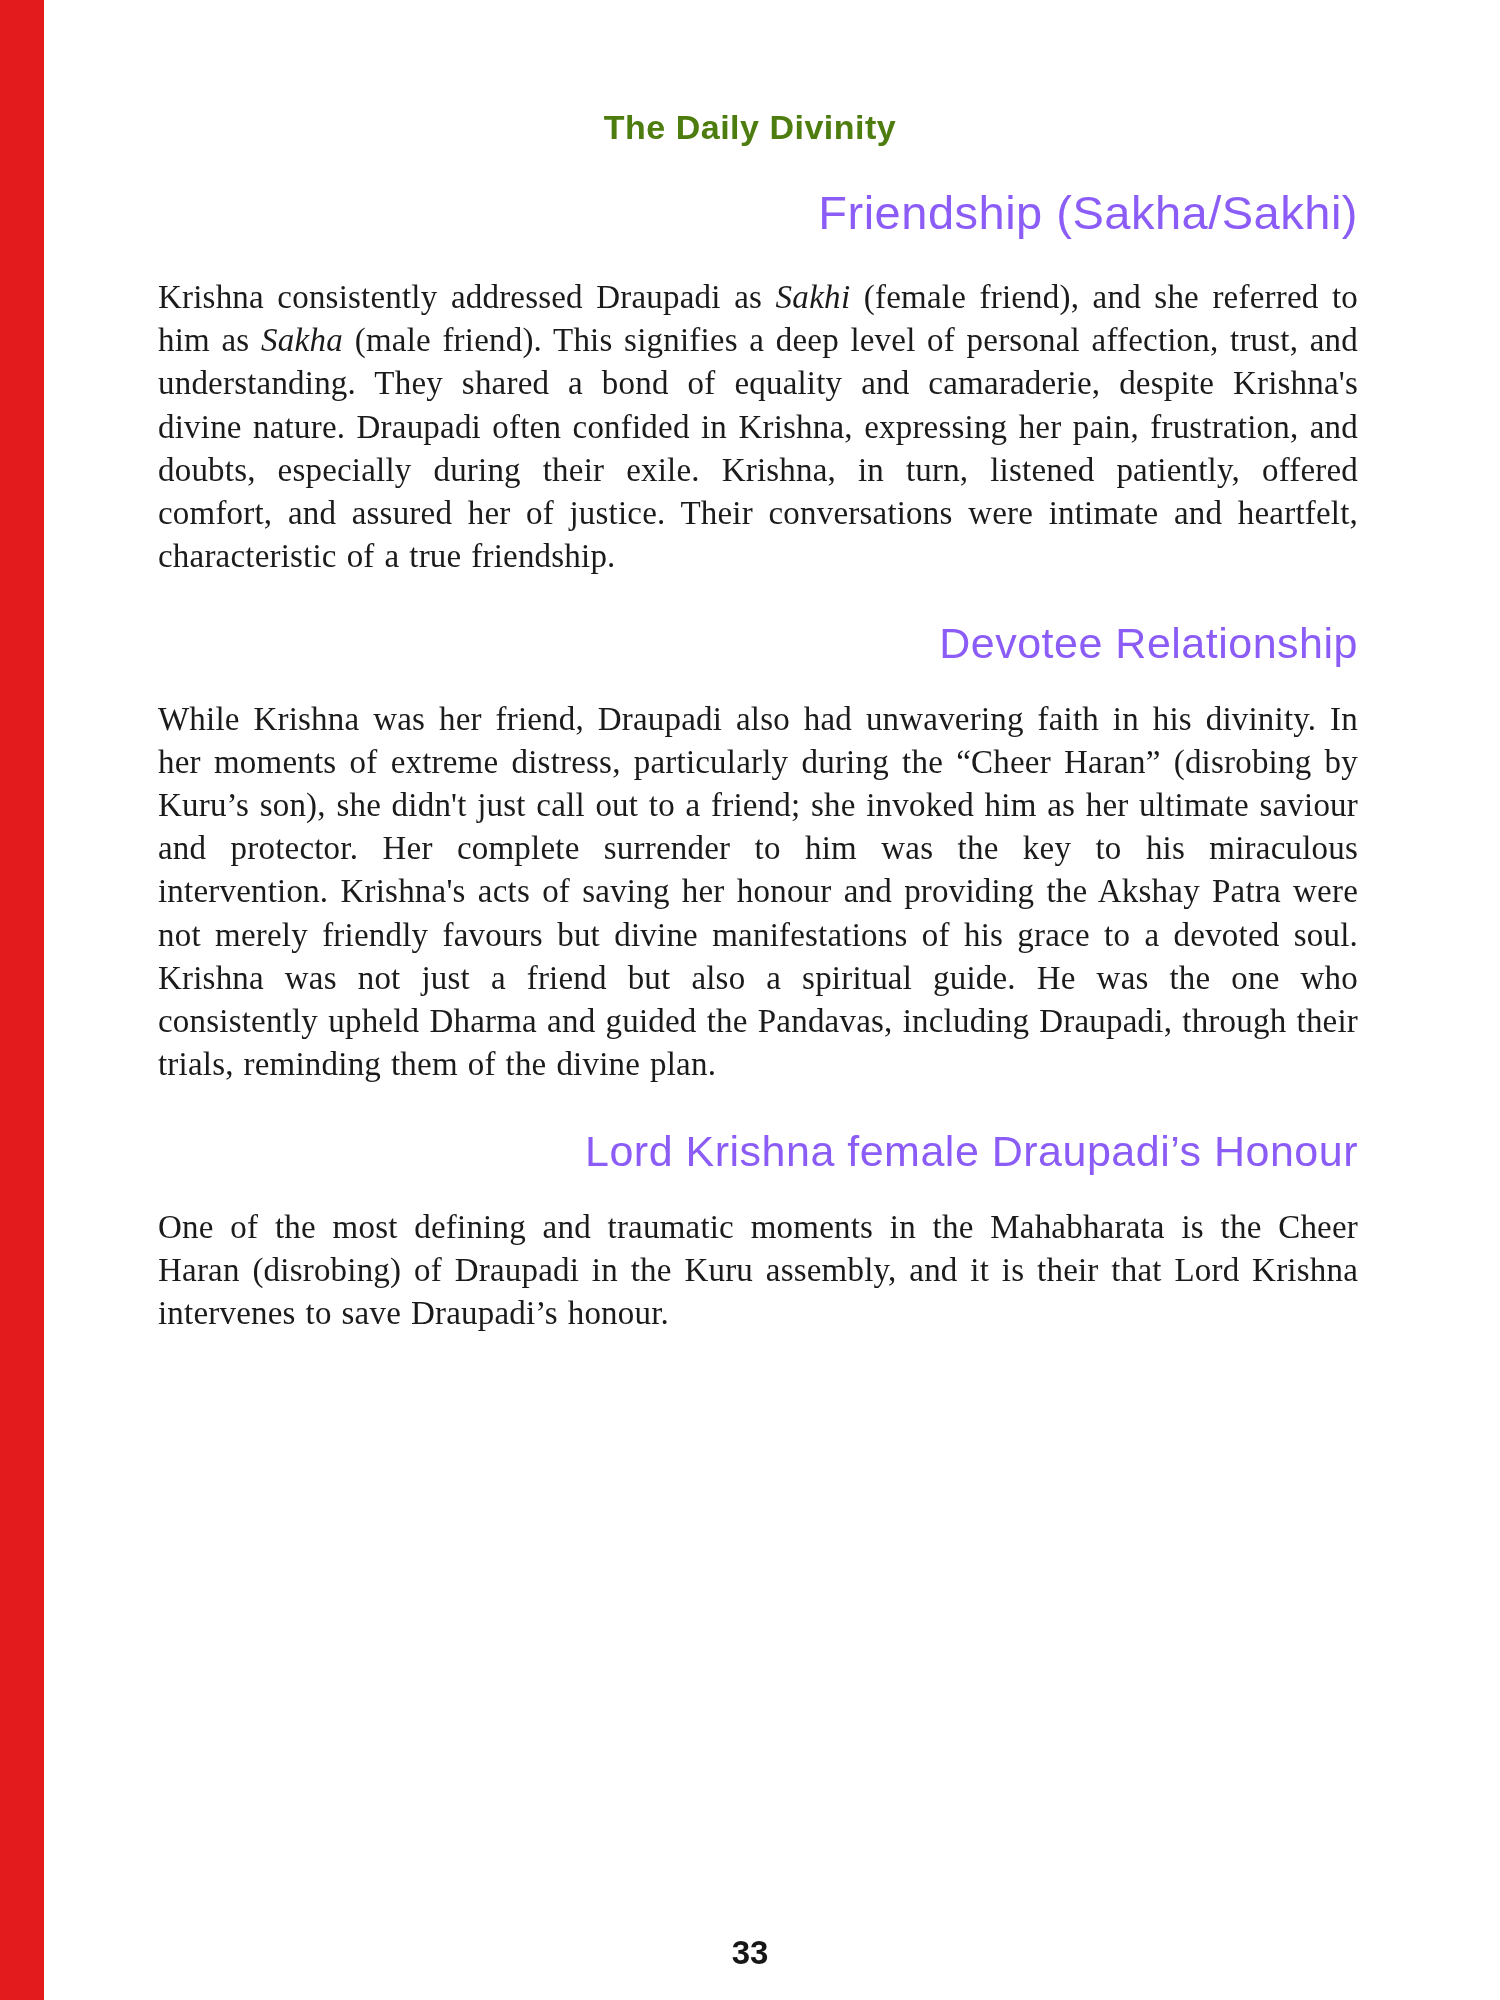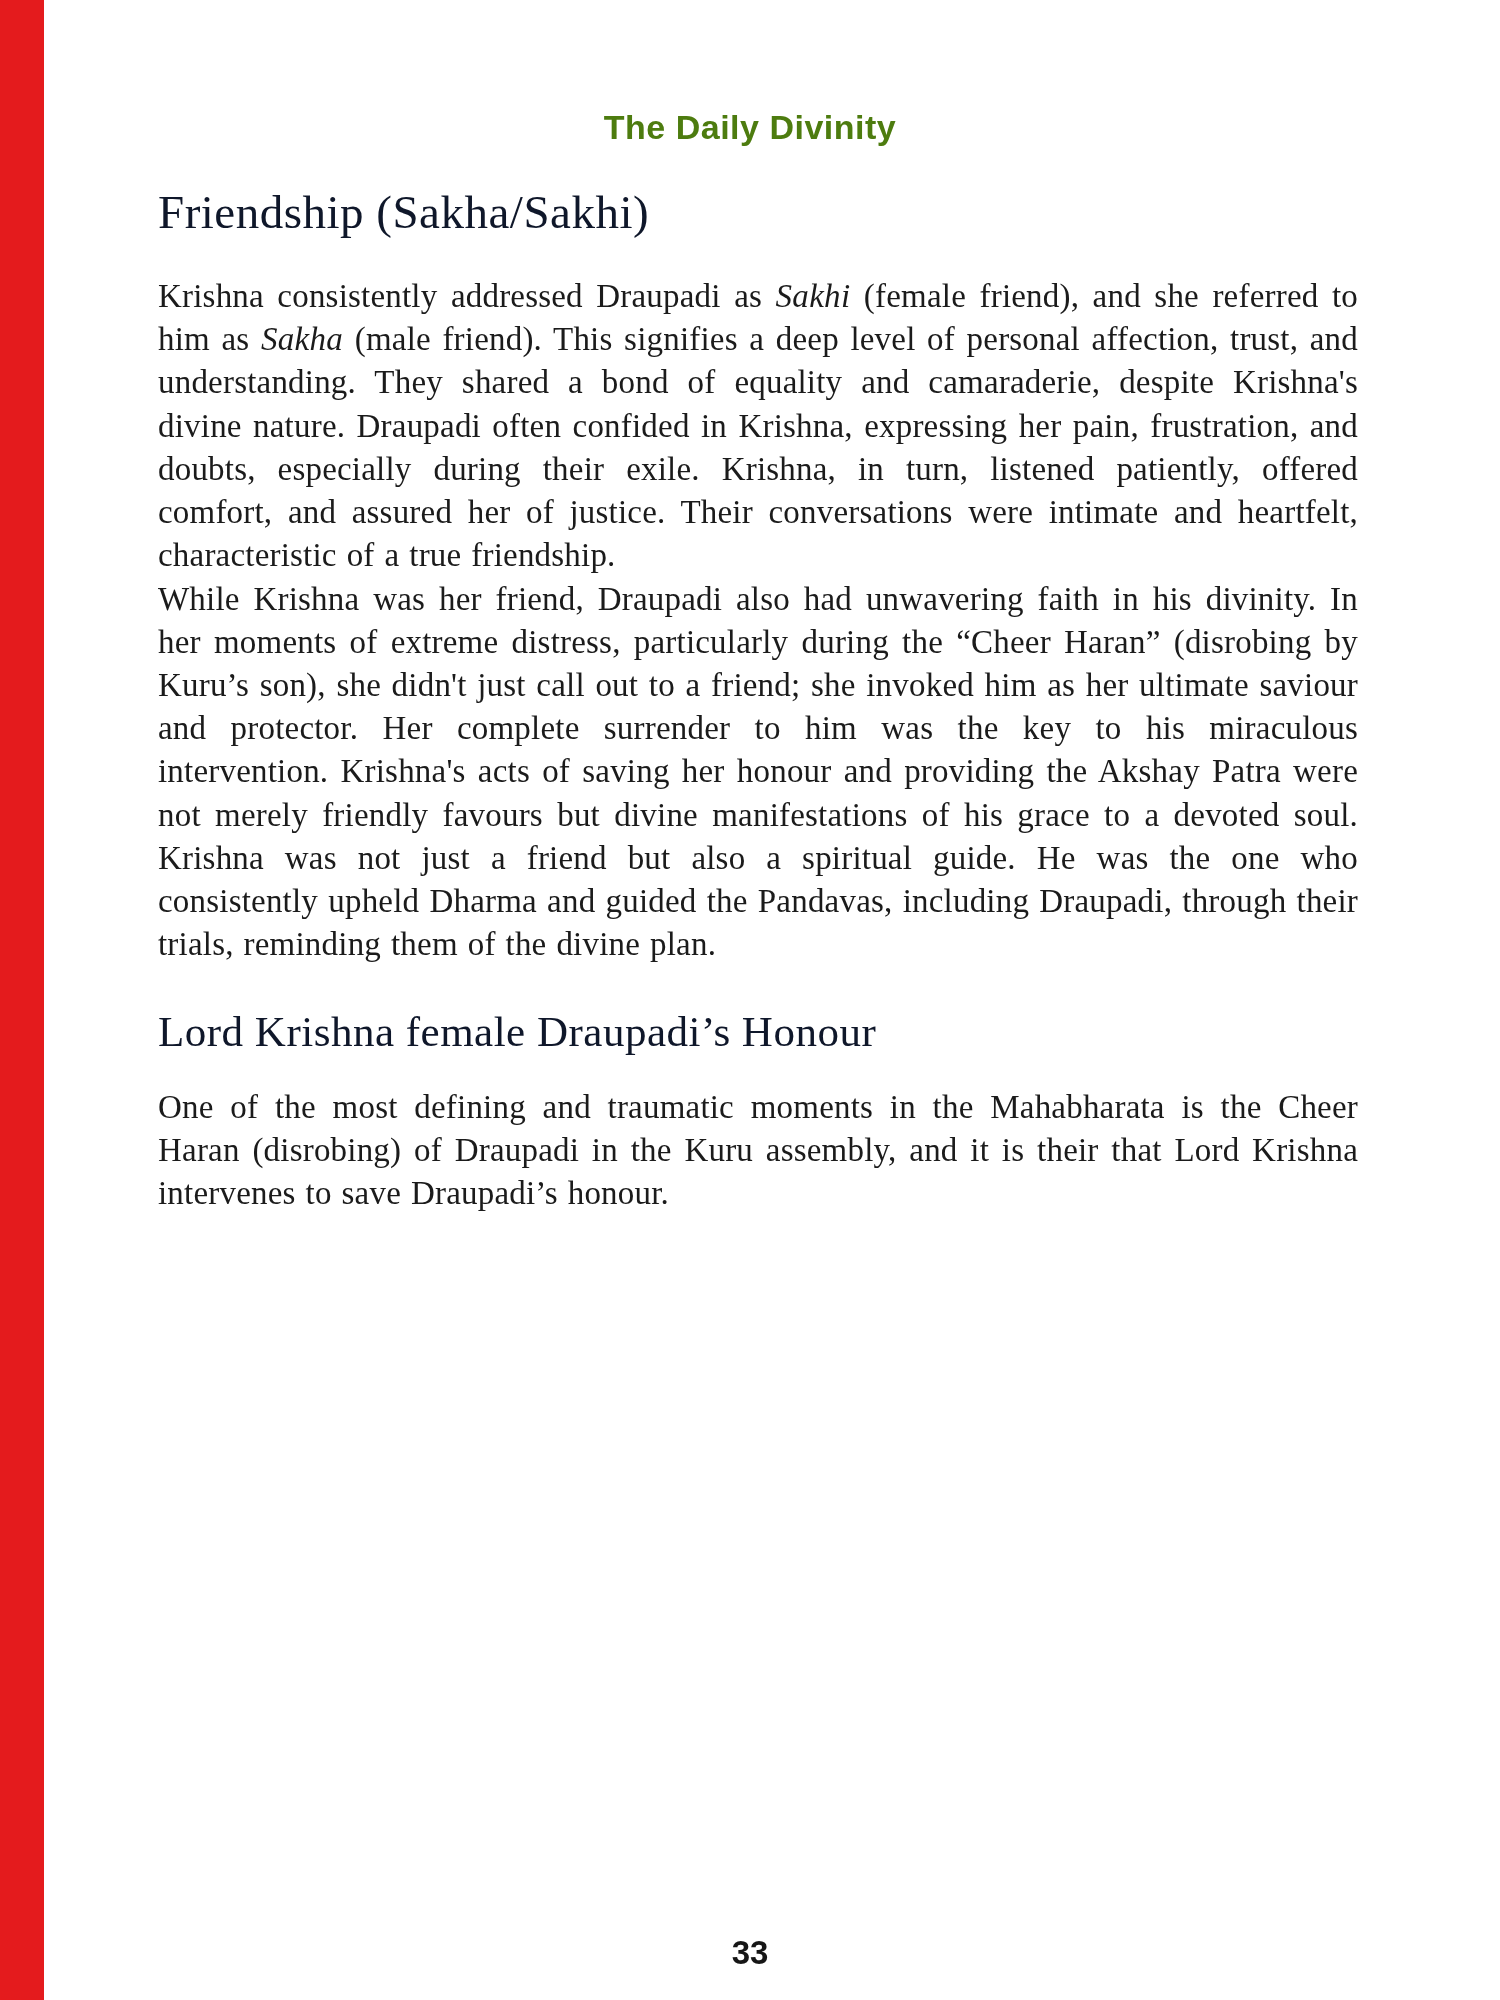--- a/index.html
+++ b/index.html
@@ -35,24 +35,25 @@
     letter-spacing: 0.5px;
     color: #4d7c0f;
   }
   .content {
     position: absolute;
     left: 158px;
     top: 185px;
     width: 1200px;
   }
   .section-heading {
-    font-family: Liberation Serif, serif;
+    font-family: Liberation Sans, sans-serif;
     font-weight: 400;
-    color: #0f172a;
+    color: #8b5cf6;
     letter-spacing: 0.5px;
+    text-align: right;
   }
   .h-1 {
     font-size: 47px;
     margin: 0 0 36px 0;
   }
   .h-2 {
     font-size: 43px;
     margin: 40px 0 30px 0;
   }
   .body-para {
@@ -88,20 +89,21 @@
   <div class="accent-stripe" style="background: rgb(228, 27, 29);"></div>
 
   <div class="running-header">The Daily Divinity</div>
 
   <div class="content">
 
     <h1 class="section-heading h-1">Friendship (Sakha/Sakhi)</h1>
 
     <p class="body-para"><span>Krishna consistently addressed Draupadi as </span><i>Sakhi</i><span> (female friend), and she referred to him as </span><i>Sakha</i><span> (male friend). This signifies a deep level of personal affection, trust, and understanding. They shared a bond of equality and camaraderie, despite Krishna's divine nature. Draupadi often confided in Krishna, expressing her pain, frustration, and doubts, especially during their exile. Krishna, in turn, listened patiently, offered comfort, and assured her of justice. Their conversations were intimate and heartfelt, characteristic of a true friendship.</span></p>
 
+    <h2 class="section-heading h-2">Devotee Relationship</h2>
 
     <p class="body-para">While Krishna was her friend, Draupadi also had unwavering faith in his divinity. In her moments of extreme distress, particularly during the “Cheer Haran” (disrobing by Kuru’s son), she didn't just call out to a friend; she invoked him as her ultimate saviour and protector. Her complete surrender to him was the key to his miraculous intervention. Krishna's acts of saving her honour and providing the Akshay Patra were not merely friendly favours but divine manifestations of his grace to a devoted soul. Krishna was not just a friend but also a spiritual guide. He was the one who consistently upheld Dharma and guided the Pandavas, including Draupadi, through their trials, reminding them of the divine plan.</p>
 
     <h2 class="section-heading h-2">Lord Krishna female Draupadi’s Honour</h2>
 
     <p class="body-para">One of the most defining and traumatic moments in the Mahabharata is the Cheer Haran (disrobing) of Draupadi in the Kuru assembly, and it is their that Lord Krishna intervenes to save Draupadi’s honour.</p>
 
   </div>
 
   <div class="page-number">33</div>

